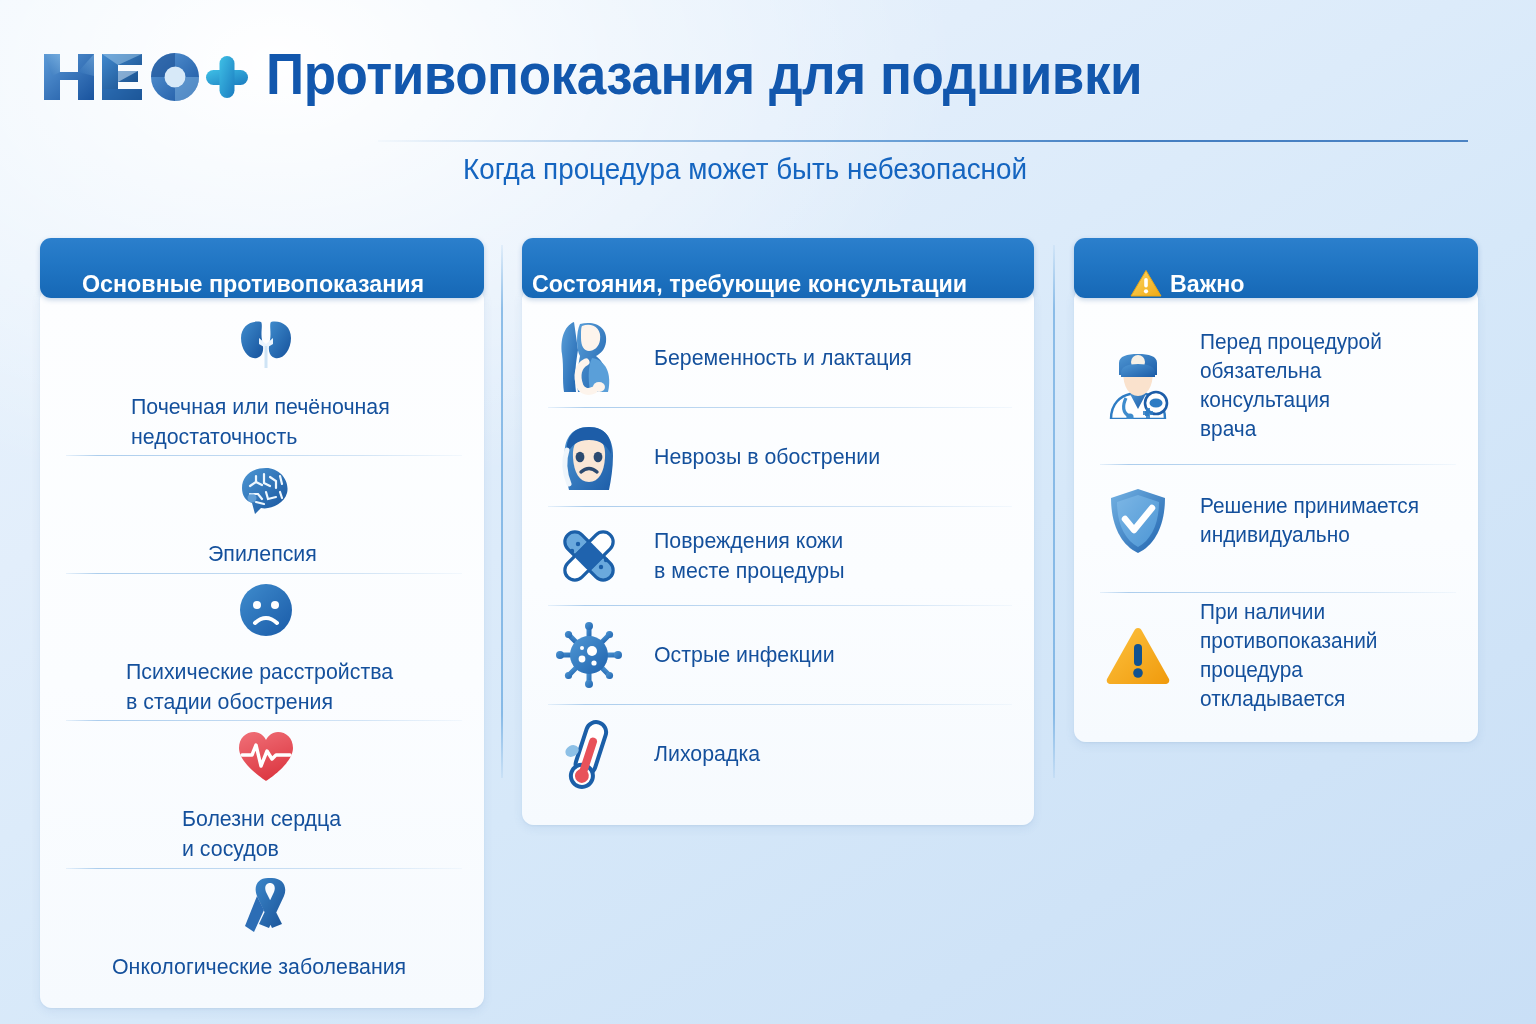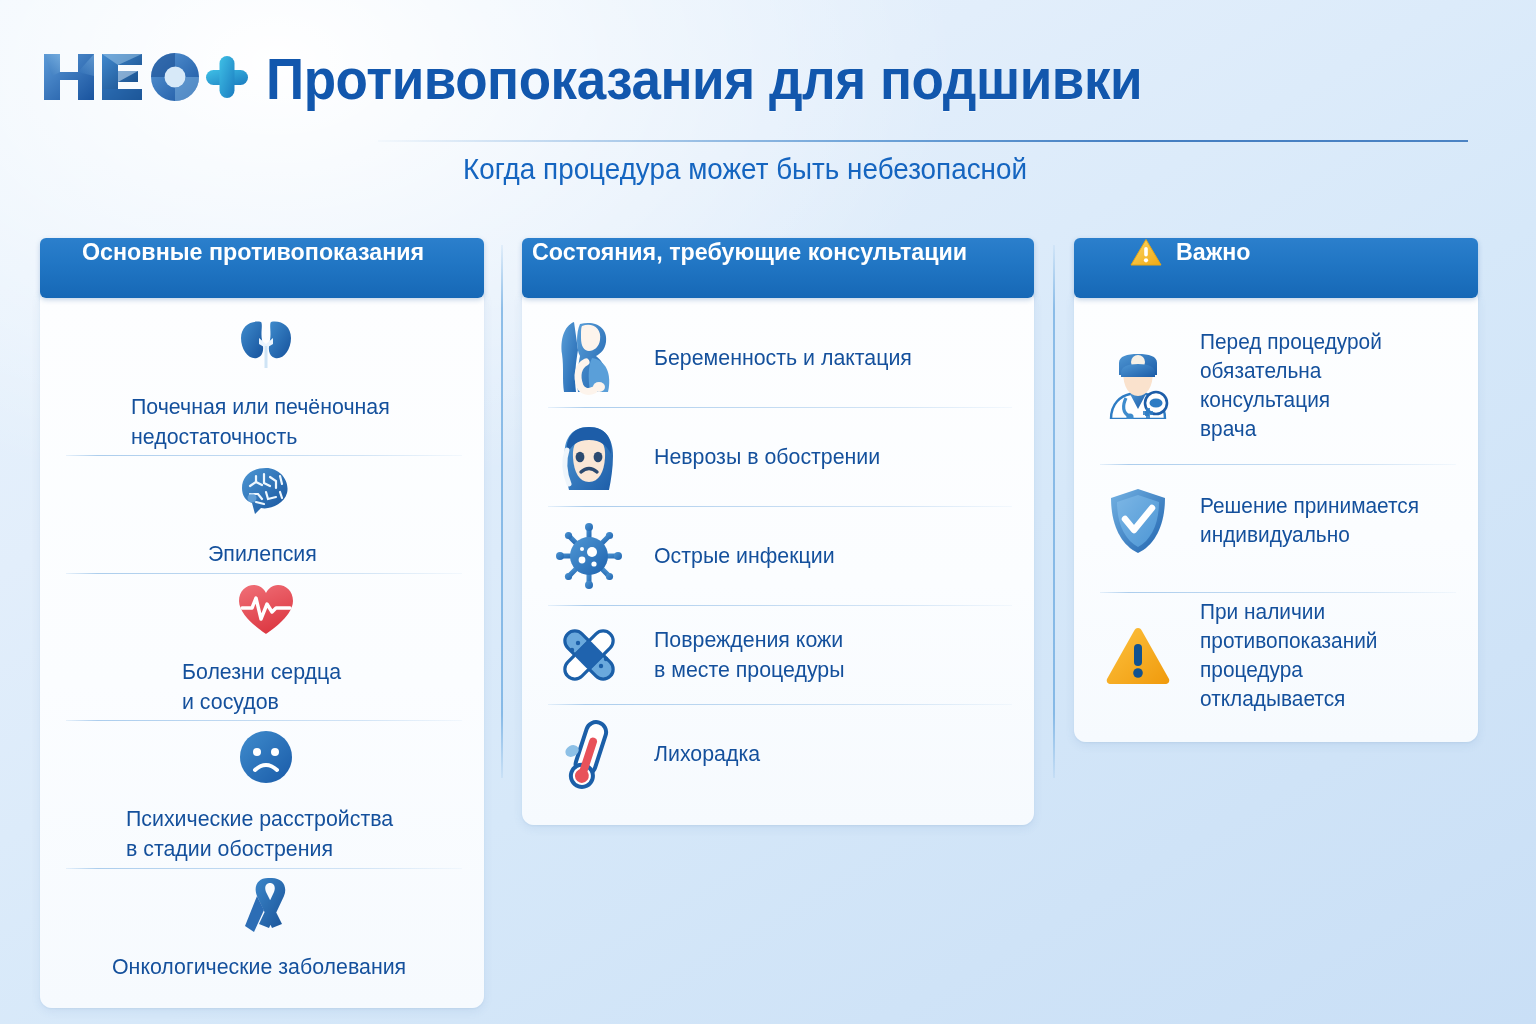--- a/index.html
+++ b/index.html
@@ -17,21 +17,21 @@
 
   
   #header-area {
     position: absolute;
     left: 0; top: 0; width: 1536px; height: 210px;
   }
   #logo-title-row {
     position: absolute;
     left: 38px; top: 46px;
     display: flex;
-    align-items: flex-end;
+    align-items: flex-start;
     gap: 16px;
   }
   #brand-logo {
     width: 212px; height: 62px;
     position: relative;
     flex: 0 0 auto;
   }
   #brand-logo svg { display: block; }
 
   #page-title {
@@ -81,39 +81,39 @@
     position: absolute;
     top: 7px;
     width: 2px; height: 533px;
     background: linear-gradient(to bottom, rgba(150,195,235,0.15), rgba(125,180,228,0.85) 12%, rgba(125,180,228,0.9) 88%, rgba(150,195,235,0.2));
   }
   #sep-1 { left: 501px; }
   #sep-2 { left: 1053px; }
 
   .card-header {
     height: 60px;
-    border-radius: 6px;
+    border-radius: 11px;
     background: linear-gradient(to bottom, #2b7fcc 0%, #2176c4 42%, #1668b6 100%);
     display: flex;
-    align-items: flex-start;
+    align-items: flex-end;
     box-shadow: 0 2px 5px rgba(30,90,160,0.25);
     position: relative;
     z-index: 3;
   }
   .card-header .hdr-text {
     color: #ffffff;
     font-size: 24.5px;
     font-weight: bold;
     white-space: nowrap;
     transform: scaleX(0.95);
     transform-origin: left center;
   }
   .col-1 .card-header { padding-left: 42px; }
   .col-2 .card-header { padding-left: 10px; }
-  .col-3 .card-header { padding-left: 56px; gap: 14px; }
+  .col-3 .card-header { padding-left: 56px; gap: 8px; }
 
   .warn-tri-small { width: 32px; height: 29px; flex: 0 0 auto; }
 
   .card-body {
     margin-top: -10px;
     padding: 20px 18px 22px 18px;
     background: linear-gradient(to bottom, #fdfeff 0%, #fbfdff 55%, #f6fafe 100%);
     border-radius: 12px;
     box-shadow: 0 3px 10px rgba(60,110,170,0.10), 0 1px 2px rgba(60,110,170,0.07);
     position: relative;
@@ -271,52 +271,52 @@
               <path d="M20 38 L28 40"></path>
             </g>
             <circle cx="16" cy="34" r="4.5" fill="#6fa9dd" opacity="0.75"></circle>
           </svg>
         </span>
         <span class="item-text">Эпилепсия</span>
       </div>
 
       <div class="item">
         <span class="item-icon">
-          <svg width="62" height="58" viewBox="0 0 62 58">
-            <defs>
-                <linearGradient id="hrt" x1="0" y1="0" x2="0.4" y2="1">
-              <stop offset="0" stop-color="#f07078"></stop>
-                  <stop offset="1" stop-color="#dd3a44"></stop>
-                </linearGradient>
-              </defs>
-            <path d="M31 53 C31 53 4 36 4 20 C4 10 11 4 19 4 C25 4 29 8 31 12 C33 8 37 4 43 4 C51 4 58 10 58 20 C58 36 31 53 31 53 Z" fill="url(#hrt)"></path>
-            <path d="M7 27 L17 27 L21 17 L26 38 L32 23 L37 31 L41 27 L55 27" stroke="#ffffff" stroke-width="3.4" fill="none" stroke-linejoin="round" stroke-linecap="round"></path>
-          </svg>
-        </span>
-        <span class="item-text">Болезни сердца
-и сосудов</span>
-      </div>
-
-      <div class="item">
-        <span class="item-icon">
           <svg width="58" height="58" viewBox="0 0 58 58">
             <defs>
                 <linearGradient id="sadg" x1="0" y1="0" x2="1" y2="1">
               <stop offset="0" stop-color="#3f8ccd"></stop>
                   <stop offset="1" stop-color="#1a5ba8"></stop>
                 </linearGradient>
               </defs>
             <circle cx="29" cy="29" r="26" fill="url(#sadg)"></circle>
             <circle cx="20" cy="24" r="4" fill="#ffffff"></circle>
             <circle cx="38" cy="24" r="4" fill="#ffffff"></circle>
             <path d="M18 42 Q29 32 40 42" stroke="#ffffff" stroke-width="4" fill="none" stroke-linecap="round"></path>
           </svg>
         </span>
         <span class="item-text">Психические расстройства
 в стадии обострения</span>
+      </div>
+
+      <div class="item">
+        <span class="item-icon">
+          <svg width="62" height="58" viewBox="0 0 62 58">
+            <defs>
+                <linearGradient id="hrt" x1="0" y1="0" x2="0.4" y2="1">
+              <stop offset="0" stop-color="#f07078"></stop>
+                  <stop offset="1" stop-color="#dd3a44"></stop>
+                </linearGradient>
+              </defs>
+            <path d="M31 53 C31 53 4 36 4 20 C4 10 11 4 19 4 C25 4 29 8 31 12 C33 8 37 4 43 4 C51 4 58 10 58 20 C58 36 31 53 31 53 Z" fill="url(#hrt)"></path>
+            <path d="M7 27 L17 27 L21 17 L26 38 L32 23 L37 31 L41 27 L55 27" stroke="#ffffff" stroke-width="3.4" fill="none" stroke-linejoin="round" stroke-linecap="round"></path>
+          </svg>
+        </span>
+        <span class="item-text">Болезни сердца
+и сосудов</span>
       </div>
 
       <div class="item">
         <span class="item-icon">
           <svg width="56" height="62" viewBox="0 0 56 62">
             <defs>
                 <linearGradient id="rib" x1="0" y1="0" x2="1" y2="1">
               <stop offset="0" stop-color="#3b86c9"></stop>
                   <stop offset="1" stop-color="#1a5398"></stop>
                 </linearGradient>
@@ -370,20 +370,40 @@
             <path d="M32 3 C14 3 6 16 8 34 C9 46 10 58 12 66 L52 66 C54 56 56 44 56 32 C56 14 48 3 32 3 Z" fill="url(#swg)"></path>
             <path d="M32 12 C20 12 15 20 16 34 C17 48 22 58 32 58 C42 58 47 48 48 34 C49 20 44 12 32 12 Z" fill="#fae7d6"></path>
             <path d="M32 3 C16 3 8 14 10 30 C14 22 20 16 32 16 C44 16 50 22 54 30 C56 14 48 3 32 3 Z" fill="#1d5da8"></path>
             <path d="M10 26 C6 38 8 50 12 60" stroke="#eef5fb" stroke-width="5" fill="none" stroke-linecap="round"></path>
             <ellipse cx="23" cy="33" rx="4.4" ry="5.2" fill="#2b4a70"></ellipse>
             <ellipse cx="41" cy="33" rx="4.4" ry="5.2" fill="#2b4a70"></ellipse>
             <path d="M24 48 Q32 41 40 48" stroke="#2b4a70" stroke-width="3.4" fill="none" stroke-linecap="round"></path>
           </svg>
         </span>
         <span class="item-text">Неврозы в обострении</span>
+      </div>
+
+      <div class="item">
+        <span class="item-icon">
+          <svg width="68" height="68" viewBox="0 0 68 68">
+            <g transform="rotate(45 34 34)">
+              <rect x="4" y="24" width="60" height="20" rx="10" fill="#6aa9dd" stroke="#1b5fa8" stroke-width="3.2"></rect>
+            </g>
+            <g transform="rotate(-45 34 34)">
+              <rect x="4" y="24" width="60" height="20" rx="10" fill="#ffffff" stroke="#1b5fa8" stroke-width="3.2"></rect>
+            </g>
+            <rect x="23" y="23" width="22" height="22" rx="4" fill="#1f63ae" transform="rotate(45 34 34)"></rect>
+            <circle cx="17" cy="29" r="2.2" fill="#1b5fa8"></circle>
+            <circle cx="23" cy="22" r="2.2" fill="#1b5fa8"></circle>
+            <circle cx="46" cy="45" r="2.2" fill="#1b5fa8"></circle>
+            <circle cx="51" cy="38" r="2.2" fill="#1b5fa8"></circle>
+          </svg>
+        </span>
+        <span class="item-text">Повреждения кожи
+в месте процедуры</span>
       </div>
 
       <div class="item">
         <span class="item-icon">
           <svg width="66" height="66" viewBox="0 0 66 66">
             <defs>
                 <linearGradient id="vir" x1="0" y1="0" x2="1" y2="1">
               <stop offset="0" stop-color="#4f97d4"></stop>
                   <stop offset="1" stop-color="#1f63ae"></stop>
                 </linearGradient>
@@ -413,40 +433,20 @@
             <circle cx="26" cy="37" r="3.4" fill="#ffffff"></circle>
             <circle cx="38" cy="41" r="2.6" fill="#ffffff"></circle>
             <circle cx="26" cy="26" r="2" fill="#ffffff"></circle>
           </svg>
         </span>
         <span class="item-text">Острые инфекции</span>
       </div>
 
       <div class="item">
         <span class="item-icon">
-          <svg width="68" height="68" viewBox="0 0 68 68">
-            <g transform="rotate(45 34 34)">
-              <rect x="4" y="24" width="60" height="20" rx="10" fill="#6aa9dd" stroke="#1b5fa8" stroke-width="3.2"></rect>
-            </g>
-            <g transform="rotate(-45 34 34)">
-              <rect x="4" y="24" width="60" height="20" rx="10" fill="#ffffff" stroke="#1b5fa8" stroke-width="3.2"></rect>
-            </g>
-            <rect x="23" y="23" width="22" height="22" rx="4" fill="#1f63ae" transform="rotate(45 34 34)"></rect>
-            <circle cx="17" cy="29" r="2.2" fill="#1b5fa8"></circle>
-            <circle cx="23" cy="22" r="2.2" fill="#1b5fa8"></circle>
-            <circle cx="46" cy="45" r="2.2" fill="#1b5fa8"></circle>
-            <circle cx="51" cy="38" r="2.2" fill="#1b5fa8"></circle>
-          </svg>
-        </span>
-        <span class="item-text">Повреждения кожи
-в месте процедуры</span>
-      </div>
-
-      <div class="item">
-        <span class="item-icon">
           <svg width="60" height="74" viewBox="0 0 60 74">
             <g transform="rotate(18 30 37)">
               <rect x="20" y="4" width="20" height="54" rx="10" fill="#ffffff" stroke="#1b5fa8" stroke-width="4"></rect>
               <circle cx="30" cy="60" r="11" fill="#ffffff" stroke="#1b5fa8" stroke-width="4"></circle>
               <rect x="26" y="20" width="8" height="40" rx="4" fill="#e8525a"></rect>
               <circle cx="30" cy="60" r="7" fill="#e8525a"></circle>
             </g>
             <ellipse cx="13" cy="34" rx="7" ry="5.5" fill="#8dc0e6" transform="rotate(-30 13 34)"></ellipse>
           </svg>
         </span>

